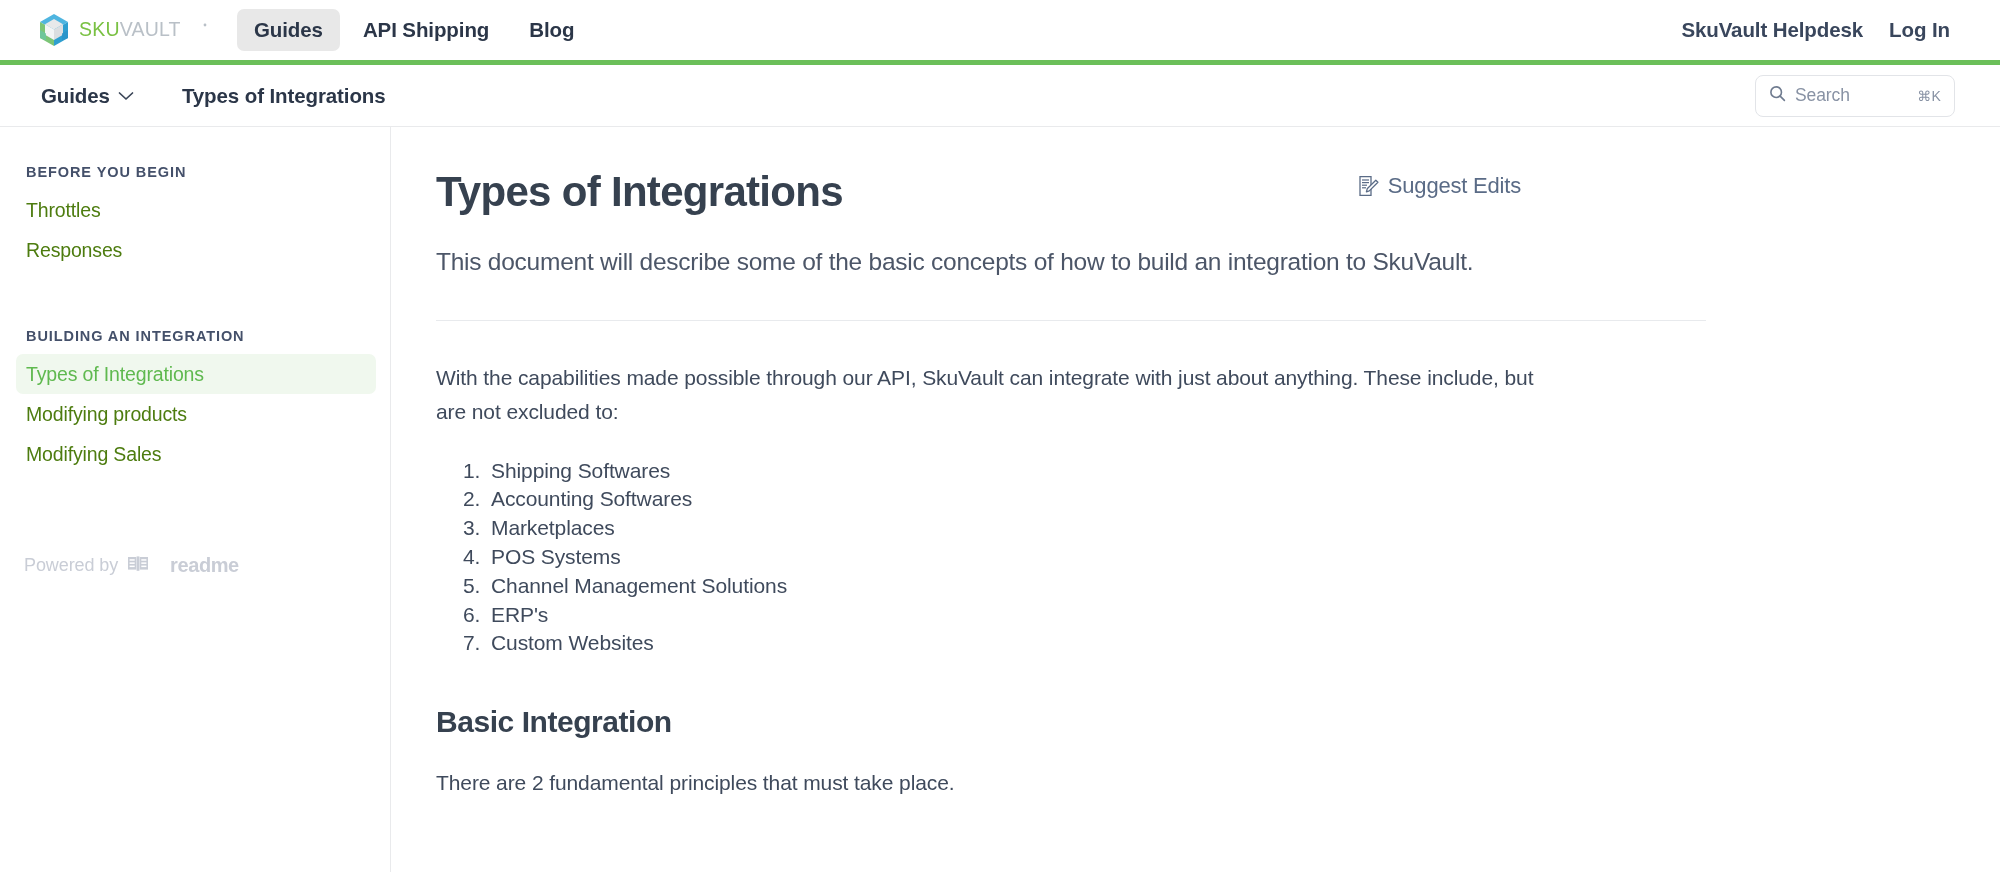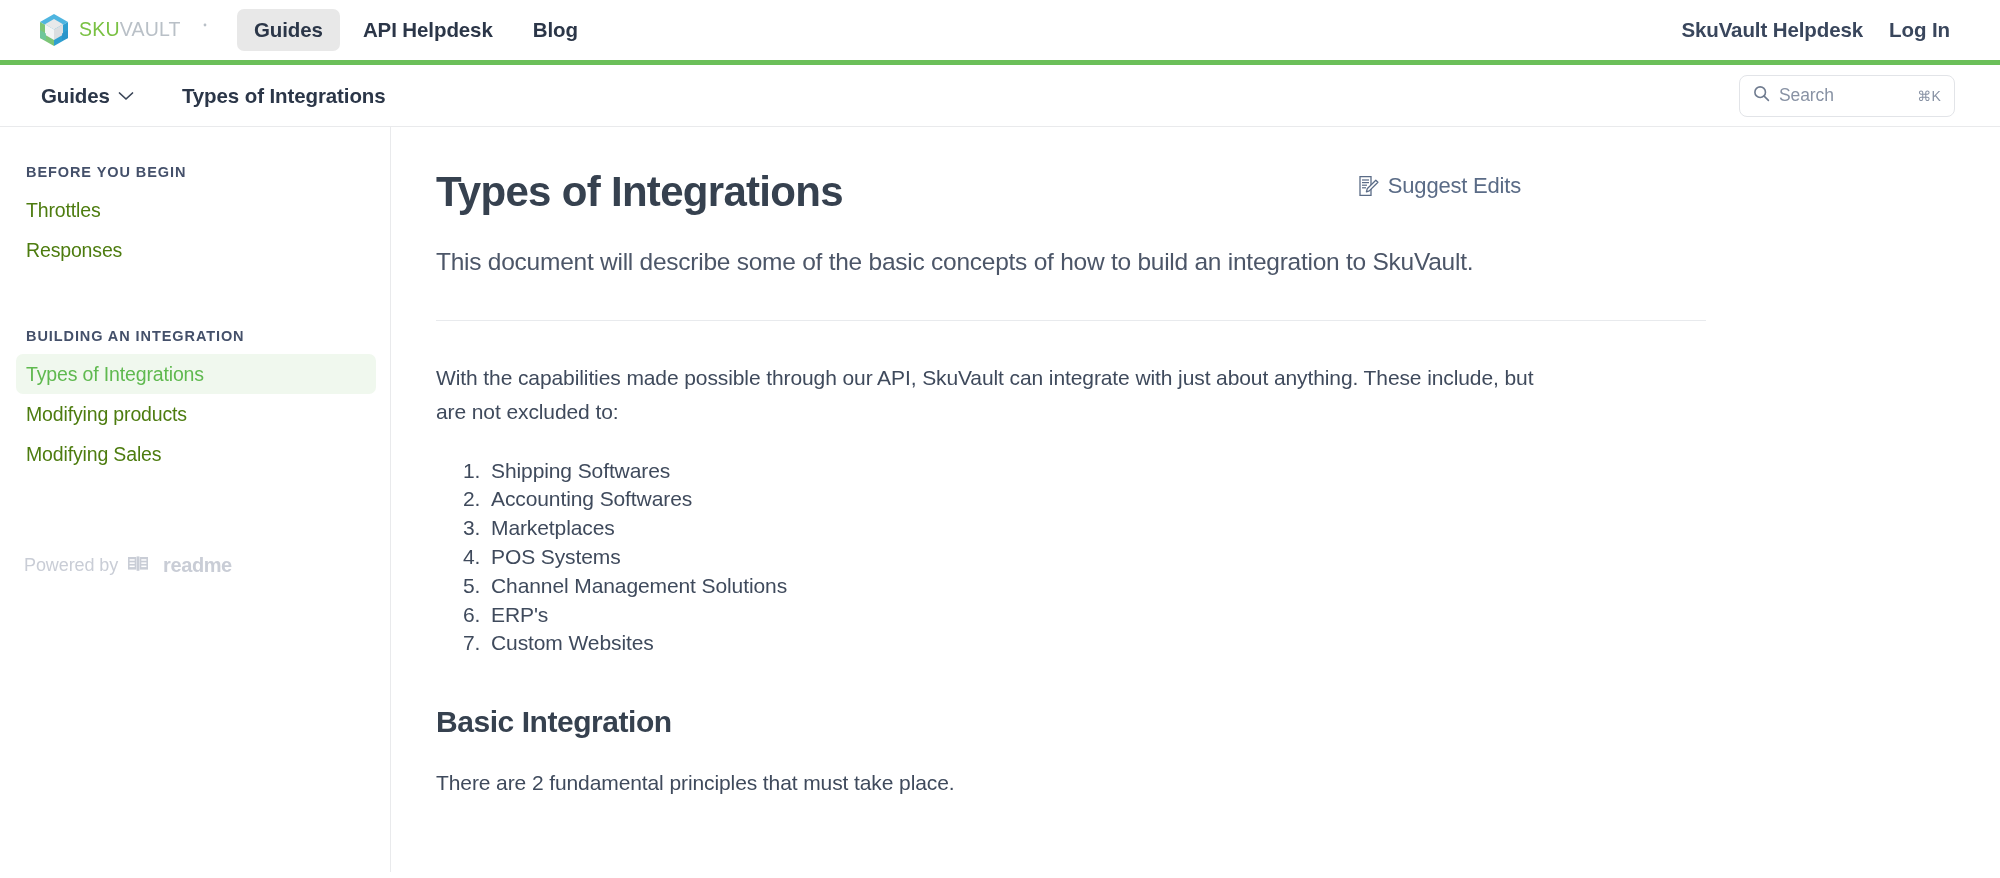--- a/index.html
+++ b/index.html
@@ -87,21 +87,21 @@
   .subnav-crumb {
     font-size: 20.5px;
     font-weight: 700;
     color: #2b3648;
     margin-left: 48px;
     letter-spacing: -0.1px;
     cursor: pointer;
   }
   .search-box {
     margin-left: auto;
-    width: 216px;
+    width: 200px;
     height: 42px;
     border: 1px solid #e2e4e8;
     border-radius: 8px;
     display: flex;
     align-items: center;
     padding: 0 13px;
     gap: 9px;
     background: #fff;
     cursor: text;
     margin-right: 7px;
@@ -158,21 +158,21 @@
     display: flex;
     align-items: center;
     gap: 9px;
     cursor: pointer;
   }
   .powered-text {
     font-size: 18px;
     color: #c9cdd6;
     letter-spacing: -0.1px;
   }
-  .readme-logo { display: flex; align-items: center; gap: 14px; }
+  .readme-logo { display: flex; align-items: center; gap: 21px; }
   .readme-word {
     font-size: 20px;
     font-weight: 700;
     color: #c9cdd6;
     letter-spacing: -0.4px;
   }
 
   
   .main {
     flex: 1;
@@ -270,21 +270,21 @@
         <text x="0" y="17" font-family="Liberation Sans, sans-serif" font-size="19.5" letter-spacing="0.2" font-weight="400">
           <tspan fill="#7ac143">SKU</tspan><tspan fill="#b9c0c7">VAULT</tspan>
         </text>
         <circle cx="126" cy="6" r="1.4" fill="#b9c0c7"></circle>
       </svg>
     </span>
   </div>
 
   <div class="nav-links">
     <div class="nav-pill active">Guides</div>
-    <div class="nav-pill plain">API Helpdesk</div>
+    <div class="nav-pill plain">API Shipping</div>
     <div class="nav-pill plain">Blog</div>
   </div>
 
   <div class="header-right">
     <div class="header-link">SkuVault Helpdesk</div>
     <div class="header-link">Log In</div>
   </div>
 </div>
 
 <div class="green-rule"></div>

